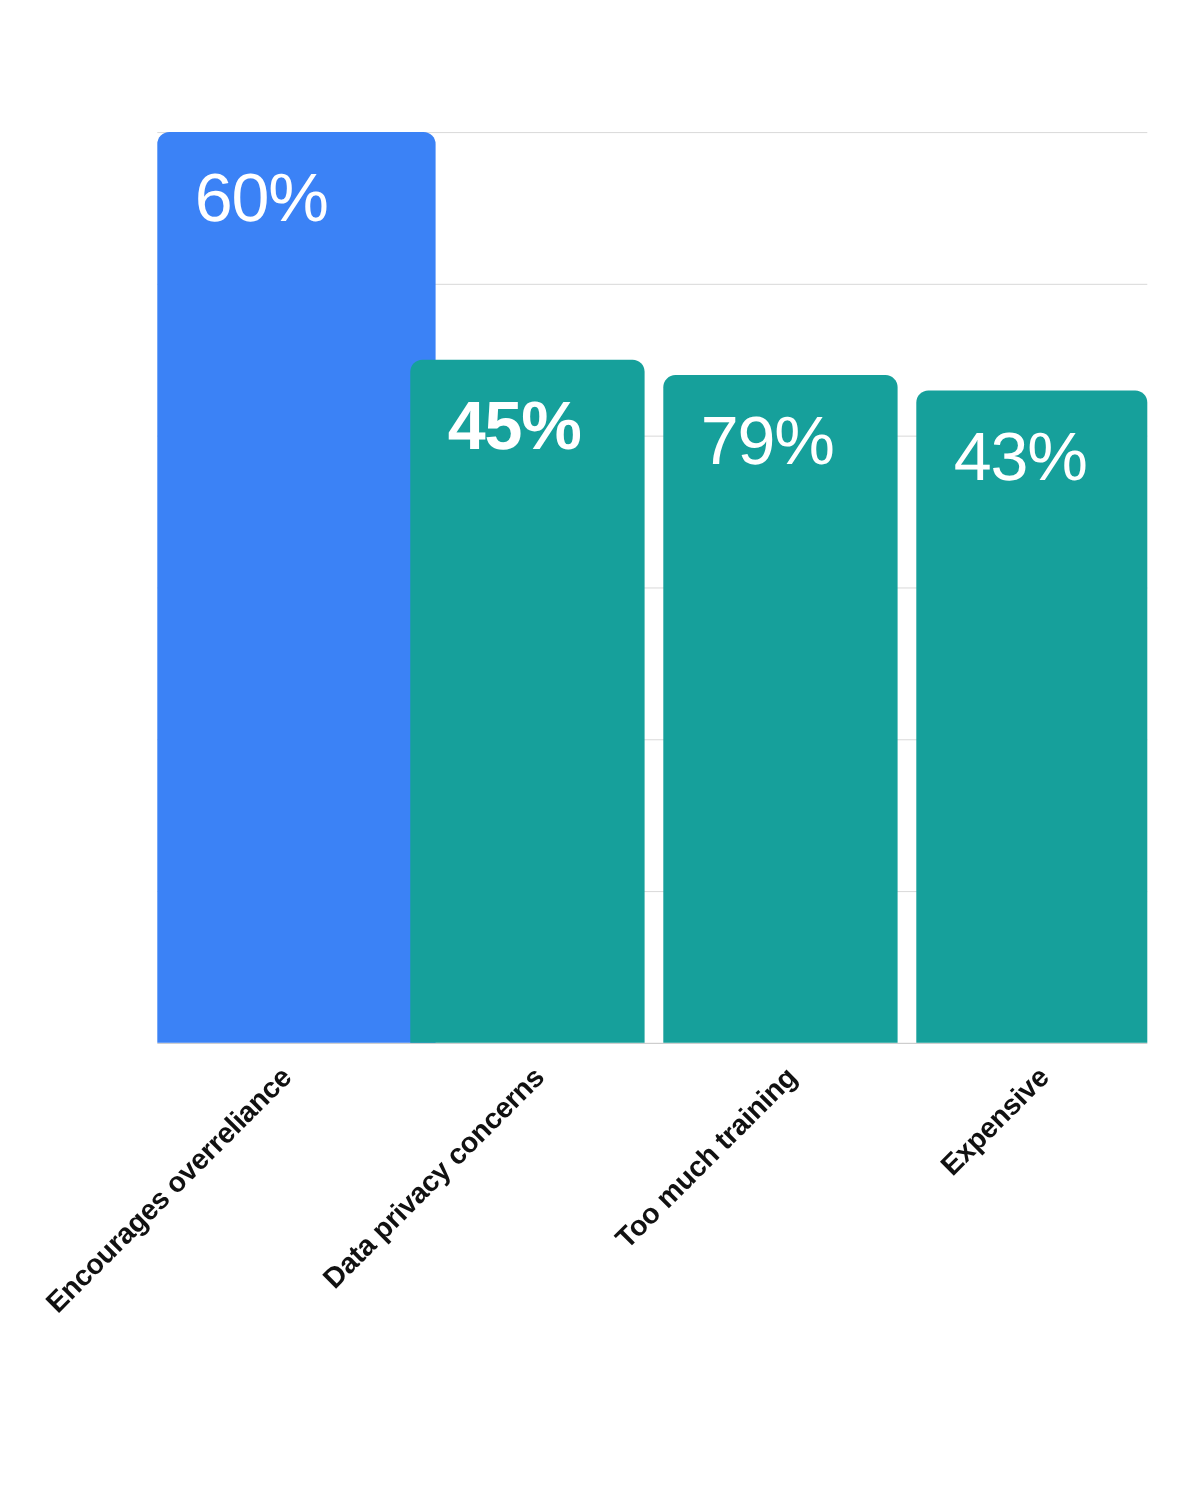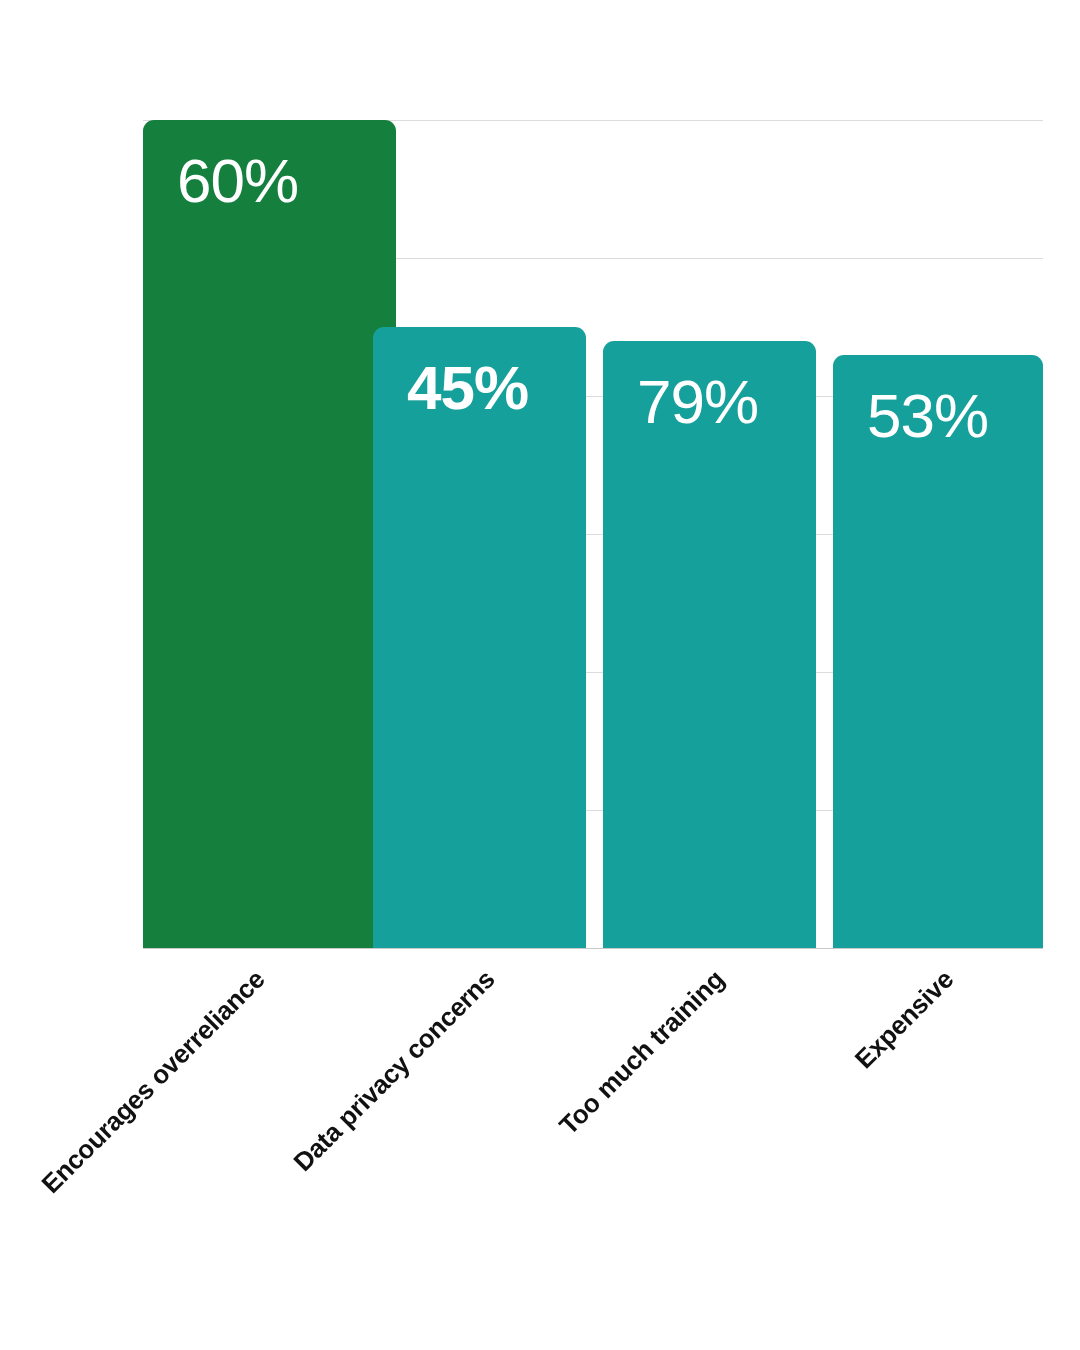--- a/index.html
+++ b/index.html
@@ -78,34 +78,34 @@
   <div id="plot">
 
     <div class="gridline" style="top: 0px; background: rgb(220, 220, 220);"></div>
     <div class="gridline" style="top: 138px; background: rgb(220, 220, 220);"></div>
     <div class="gridline" style="top: 276px; background: rgb(220, 220, 220);"></div>
     <div class="gridline" style="top: 414px; background: rgb(220, 220, 220);"></div>
     <div class="gridline" style="top: 552px; background: rgb(220, 220, 220);"></div>
     <div class="gridline" style="top: 690px; background: rgb(220, 220, 220);"></div>
     <div class="gridline baseline" style="top: 828px; background: rgb(201, 201, 201);"></div>
 
-    <div class="bar" style="left: 0px; width: 253px; height: 828px; background: #15803d;">
+    <div class="bar" style="left: 0px; width: 253px; height: 828px; background: #3b82f6;">
       <span class="bar-value" style="color: rgb(255, 255, 255);">60%</span>
     </div>
 
     <div class="bar" style="left: 230px; width: 213px; height: 621px; background: rgb(22, 160, 155);">
       <span class="bar-value" style="color: rgb(255, 255, 255); font-weight: bold;">45%</span>
     </div>
 
     <div class="bar" style="left: 460px; width: 213px; height: 607.2px; background: rgb(22, 160, 155);">
       <span class="bar-value" style="color: rgb(255, 255, 255);">79%</span>
     </div>
 
     <div class="bar" style="left: 690px; width: 210px; height: 593.4px; background: rgb(22, 160, 155);">
-      <span class="bar-value" style="color: rgb(255, 255, 255);">53%</span>
+      <span class="bar-value" style="color: rgb(255, 255, 255);">43%</span>
     </div>
 
     <div class="xlabel-wrap" style="left:106px;top:844px;">
       <span class="xlabel" style="color: rgb(17, 17, 17); transform: rotate(-45deg);">Encourages overreliance</span>
     </div>
     <div class="xlabel-wrap" style="left:336px;top:844px;">
       <span class="xlabel" style="color: rgb(17, 17, 17); transform: rotate(-45deg);">Data privacy concerns</span>
     </div>
     <div class="xlabel-wrap" style="left:566px;top:844px;">
       <span class="xlabel" style="color: rgb(17, 17, 17); transform: rotate(-45deg);">Too much training</span>

